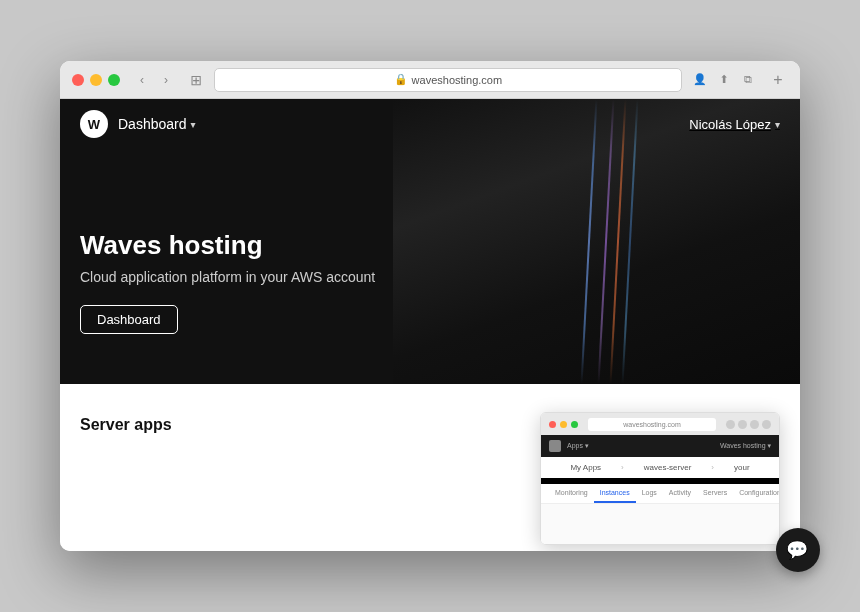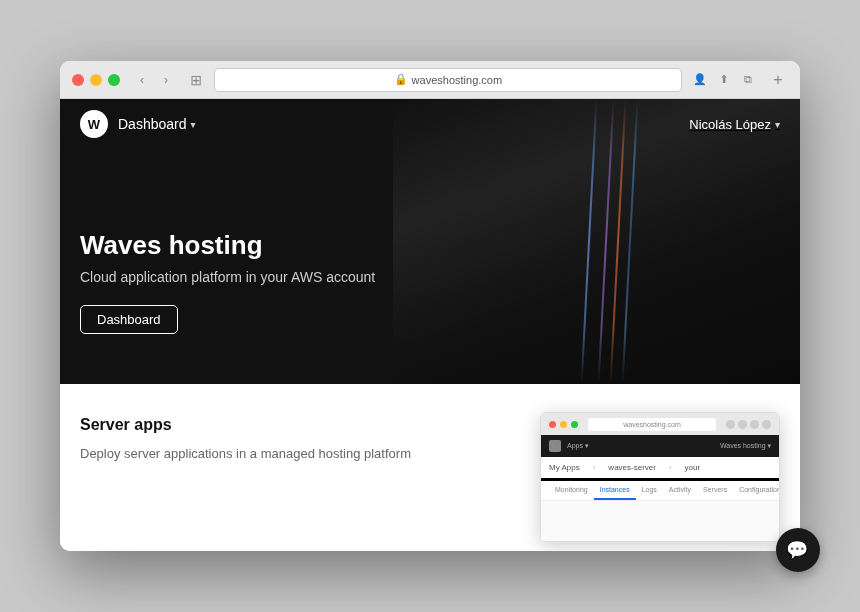--- a/index.html
+++ b/index.html
@@ -409,22 +409,23 @@
       color: #aaa;
       font-size: 7px;
     }
 
     .mini-breadcrumb {
       display: flex;
       align-items: center;
       padding: 6px 8px;
       font-size: 8px;
       color: #555;
-      gap: 13px;
-      border-bottom: 3px solid #000000;
+      gap: 20px;
+      border-bottom: 6px solid #000000;
+      justify-content: center;
     }
 
     .mini-breadcrumb-sep {
       color: #bbb;
     }
 
     .mini-tabs {
       display: flex;
       gap: 0;
       padding: 0 8px;
@@ -529,21 +530,20 @@
       <div class="hero-text">
         <h1 class="hero-title">Waves hosting</h1>
         <p class="hero-subtitle">Cloud application platform in your AWS account</p>
         <button class="dashboard-btn">Dashboard</button>
       </div>
     </div>
 
     <div class="lower-section">
       <div class="lower-text">
         <h2 class="lower-title">Server apps</h2>
-        <p class="lower-subtitle">Deploy server applications in a managed hosting platform</p>
       </div>
 
       <div class="mini-browser">
         <div class="mini-chrome">
           <div class="mini-tl mini-tl-r"></div>
           <div class="mini-tl mini-tl-y"></div>
           <div class="mini-tl mini-tl-g"></div>
           <div class="mini-address">
             <span>waveshosting.com</span>
           </div>

